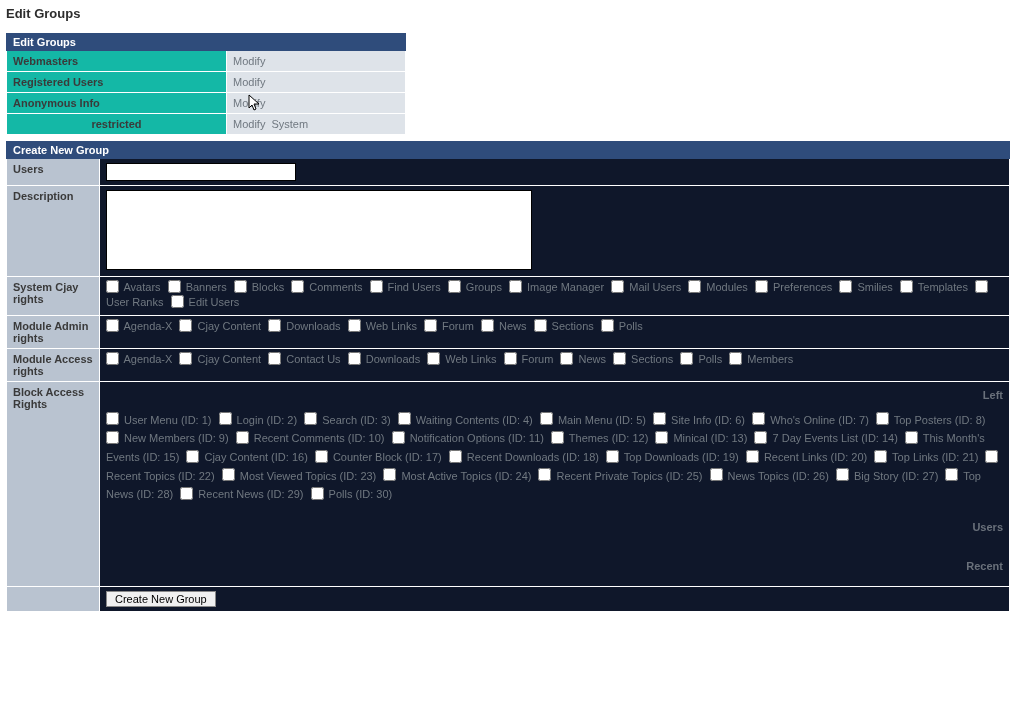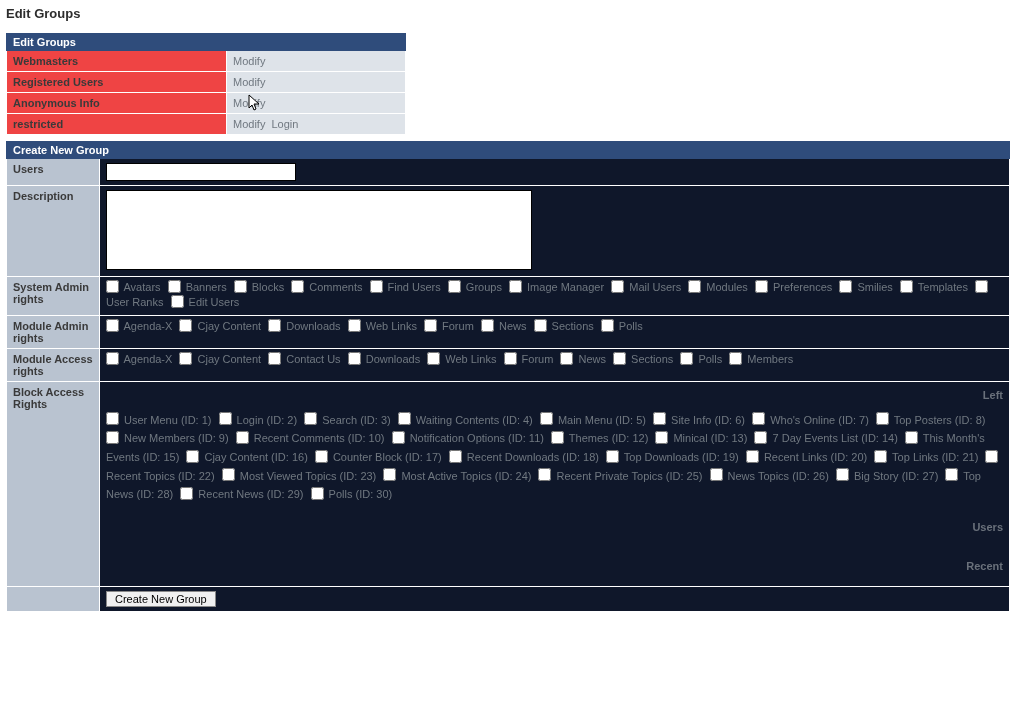--- a/index.html
+++ b/index.html
@@ -36,21 +36,21 @@
     font-size: 11px;
     padding: 2px 6px;
     border: 1px solid #2f4c7b;
   }
   table.outer td {
     border: 1px solid #fff;
     padding: 4px 6px;
     vertical-align: top;
   }
   td.label-cell {
-    background: #ef4444;
+    background: #14b8a6;
     font-weight: bold;
     color: #3a3a3a;
     width: 93px;
   }
   td.action-cell {
     background: #dee3e9;
     color: #707880;
   }
   td.action-cell span.link {
     color: #707880;
@@ -132,22 +132,22 @@
       </tr>
       <tr>
         <td class="label-cell" style="width: 220px;">Registered Users</td>
         <td class="action-cell"><span class="link">Modify</span></td>
       </tr>
       <tr>
         <td class="label-cell" style="width: 220px;">Anonymous Info</td>
         <td class="action-cell"><span class="link">Modify</span></td>
       </tr>
       <tr>
-        <td class="label-cell" style="width: 220px;">restricted</td>
-        <td class="action-cell"><span class="link">Modify</span><span class="link">Login</span></td>
+        <td class="label-cell" style="width: 220px; text-align: center;">restricted</td>
+        <td class="action-cell"><span class="link">Modify</span><span class="link">System</span></td>
       </tr>
     </tbody>
 </table>
 
 <table class="outer wide" style="margin-top:6px;">
   <tbody>
       <tr>
     <th class="header-bar" colspan="2">Create New Group</th>
   </tr>
 
@@ -159,21 +159,21 @@
   </tr>
 
   <tr>
     <td class="form-cell-label">Description</td>
     <td class="form-cell">
       <textarea style="width: 426px; height: 80px;"></textarea>
     </td>
   </tr>
 
   <tr>
-    <td class="form-cell-label">System Admin rights</td>
+    <td class="form-cell-label">System Cjay rights</td>
     <td class="form-cell"><span class="cblist" id="list-system-admin"><label><input type="checkbox" style=""> Avatars </label><label><input type="checkbox" style=""> Banners </label><label><input type="checkbox" style=""> Blocks </label><label><input type="checkbox" style=""> Comments </label><label><input type="checkbox" style=""> Find Users </label><label><input type="checkbox" style=""> Groups </label><label><input type="checkbox" style=""> Image Manager </label><label><input type="checkbox" style=""> Mail Users </label><label><input type="checkbox" style=""> Modules </label><label><input type="checkbox" style=""> Preferences </label><label><input type="checkbox" style=""> Smilies </label><label><input type="checkbox" style=""> Templates </label><label><input type="checkbox" style=""> User Ranks </label><label><input type="checkbox" style=""> Edit Users </label></span></td>
   </tr>
 
   <tr>
     <td class="form-cell-label">Module Admin rights</td>
     <td class="form-cell"><span class="cblist" id="list-module-admin"><label><input type="checkbox" style=""> Agenda-X </label><label><input type="checkbox" style=""> Cjay Content </label><label><input type="checkbox" style=""> Downloads </label><label><input type="checkbox" style=""> Web Links </label><label><input type="checkbox" style=""> Forum </label><label><input type="checkbox" style=""> News </label><label><input type="checkbox" style=""> Sections </label><label><input type="checkbox" style=""> Polls </label></span></td>
   </tr>
 
   <tr>
     <td class="form-cell-label">Module Access rights</td>

